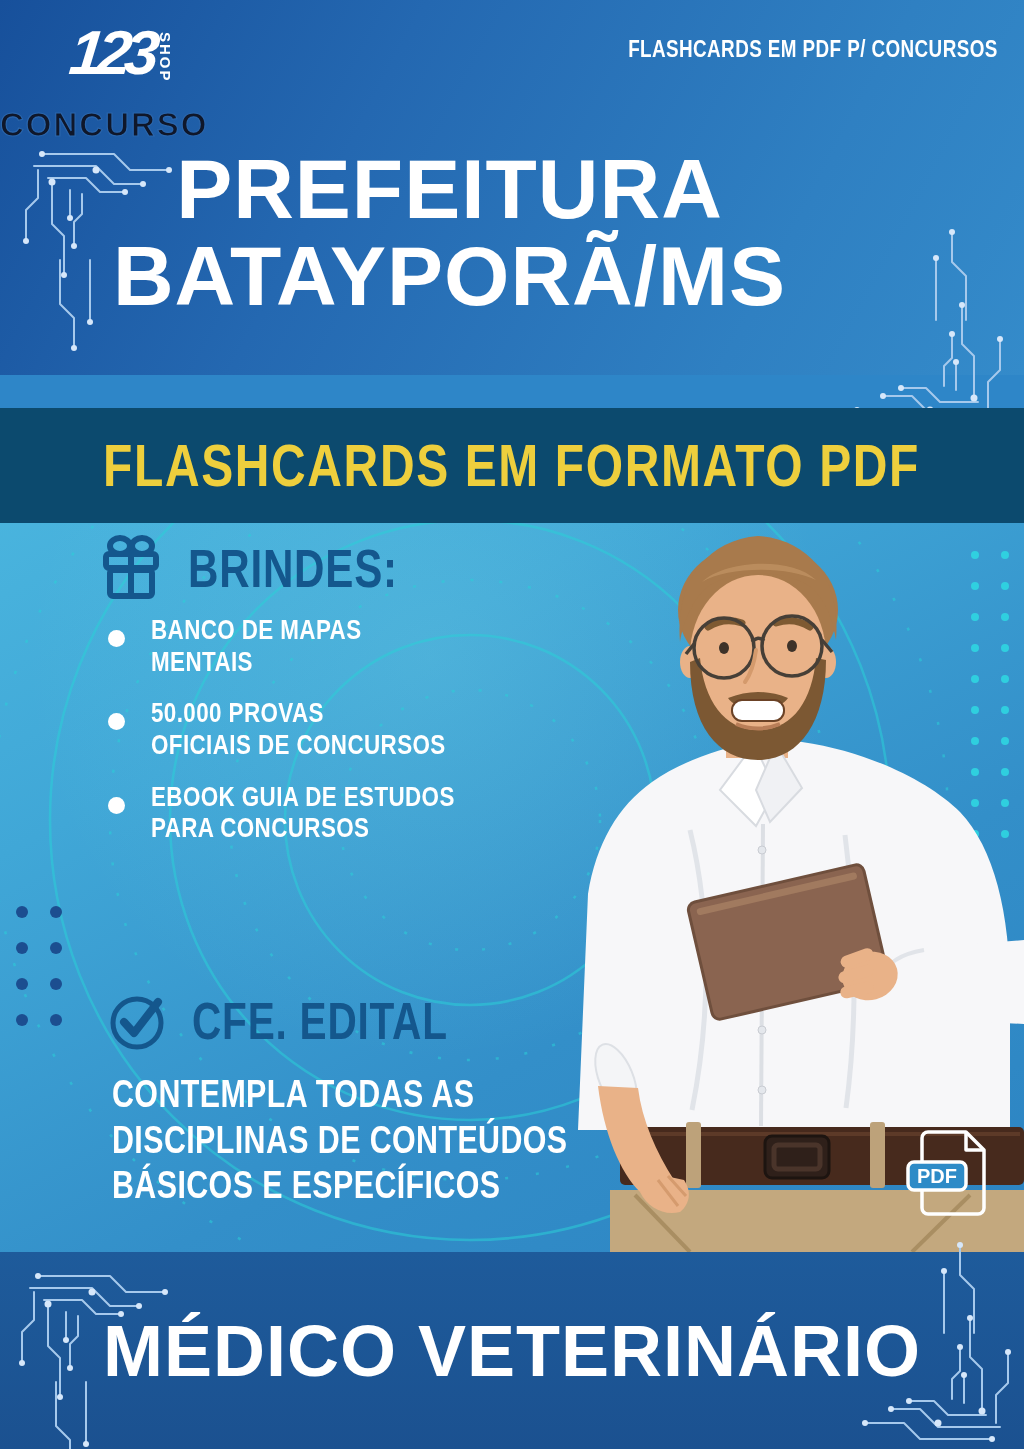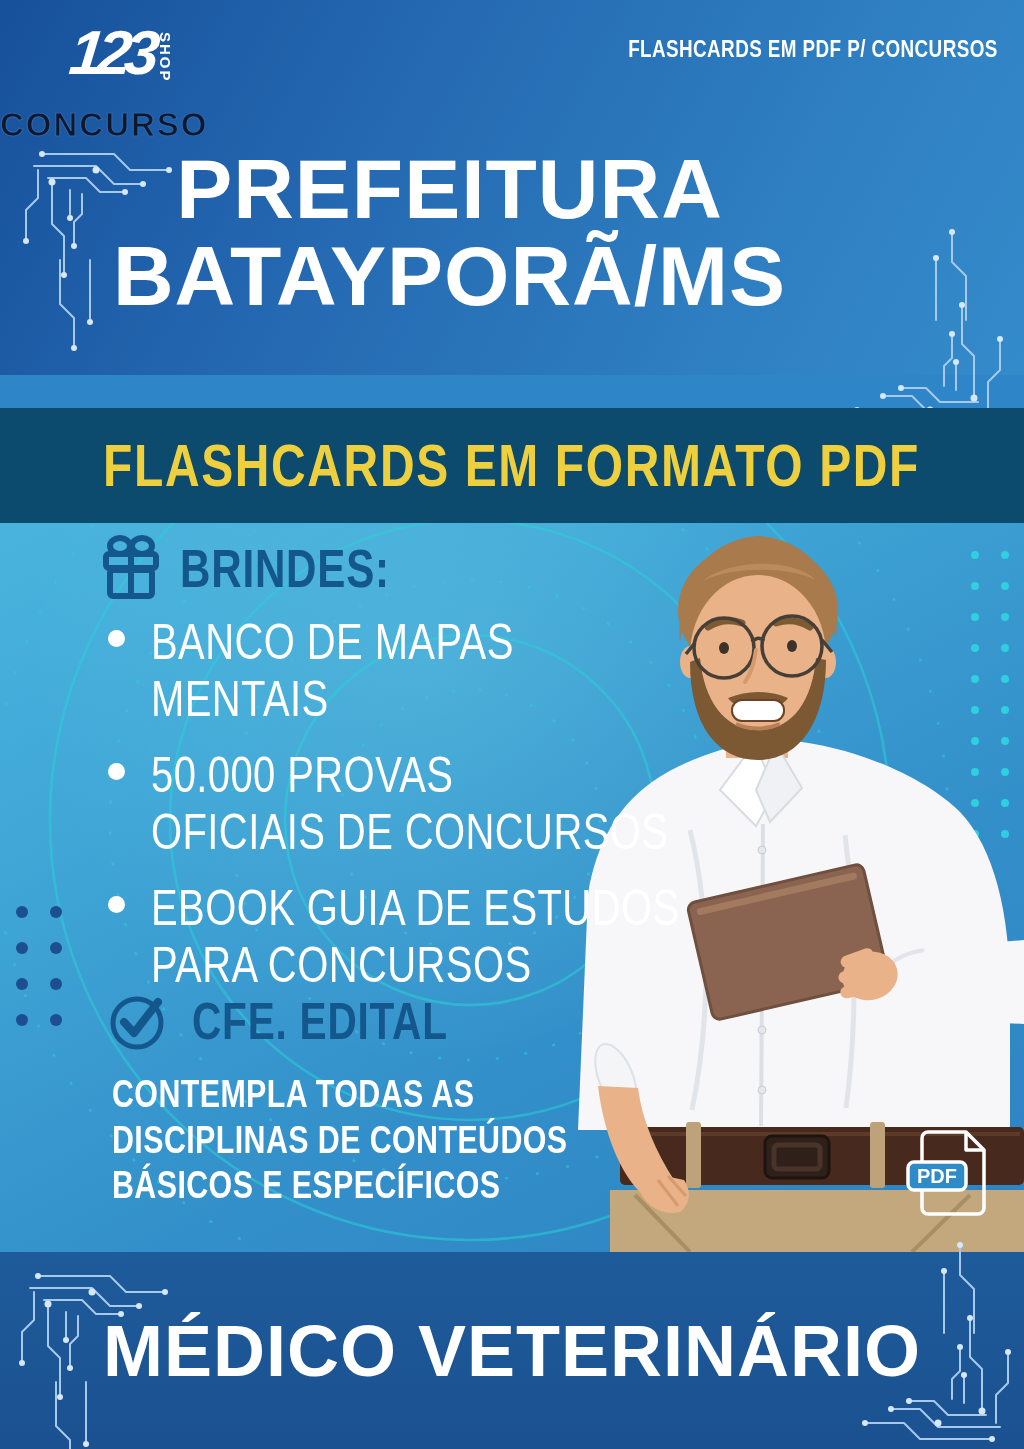--- a/index.html
+++ b/index.html
@@ -33,27 +33,27 @@
   .band-text{font-size:60px;font-weight:bold;color:#eecf3d;letter-spacing:2px;
     transform:scaleX(.8);white-space:nowrap;}
 
   
   .circuit{position:absolute;z-index:3;}
   .arcs{position:absolute;left:0;top:490px;z-index:1;}
   .dots-right{position:absolute;left:967px;top:549px;z-index:2;}
   .dots-left{position:absolute;left:14px;top:902px;z-index:2;}
 
   
-  .brindes-head{position:absolute;left:100px;top:534px;z-index:4;display:flex;align-items:center;gap:18px;}
+  .brindes-head{position:absolute;left:100px;top:534px;z-index:4;display:flex;align-items:center;gap:26px;}
   .brindes-label{font-size:54px;font-weight:bold;color:#14578d;letter-spacing:1px;
     transform:scaleX(.78);transform-origin:0 50%;white-space:nowrap;}
   .offers-list{position:absolute;left:100px;top:614px;width:520px;z-index:4;list-style:none;margin:0;padding:0;}
   .offers-list li{display:flex;margin-bottom:20px;}
   .bullet-dot{width:17px;height:17px;border-radius:50%;background:#fff;margin:16px 26px 0 8px;flex:none;}
-  .li-lines{font-size:50px;font-weight:normal;color:#fff;line-height:1.13;}
+  .li-lines{font-size:28px;font-weight:bold;color:#fff;line-height:1.13;}
   .cond-line{display:block;transform:scaleX(.8);transform-origin:0 50%;letter-spacing:.5px;white-space:nowrap;}
 
   .edital-head{position:absolute;left:106px;top:990px;z-index:4;display:flex;align-items:center;gap:24px;}
   .edital-label{font-size:52px;font-weight:bold;color:#14578d;letter-spacing:1px;
     transform:scaleX(.78);transform-origin:0 50%;white-space:nowrap;}
   .edital-text{position:absolute;left:112px;top:1072px;z-index:4;font-size:38px;font-weight:bold;
     color:#fff;line-height:1.2;}
 
   .pdf-icon{position:absolute;left:902px;top:1124px;z-index:4;}
 

